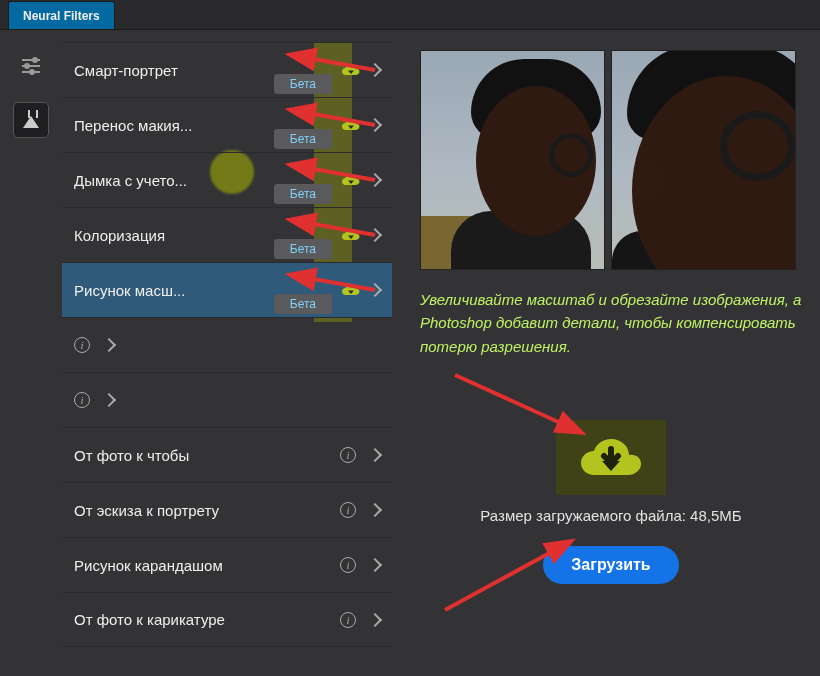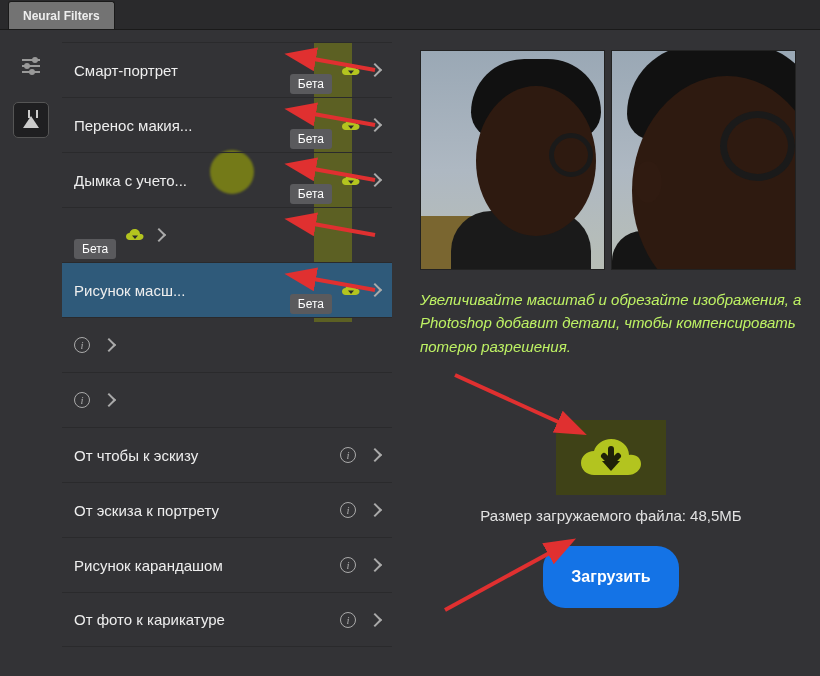--- a/index.html
+++ b/index.html
@@ -1,39 +1,39 @@
 <!DOCTYPE html>
 <html><head>
 <meta charset="utf-8">
 <style>
   *{box-sizing:border-box;margin:0;padding:0;font-family:Arial,Helvetica,sans-serif;}
   body{background:#333336;width:820px;height:676px;overflow:hidden;color:#ddd;position:relative;}
   .tab-bar{height:30px;background:#2a2a2c;border-bottom:1px solid #1a1a1a;display:flex;align-items:flex-end;padding-left:8px;}
-  .tab{background:#737373;color:#eee;font-size:12px;font-weight:bold;padding:7px 14px 6px;border:1px solid #1a1a1a;border-bottom:none;border-radius:3px 3px 0 0;}
+  .tab{background:#0369a1;color:#eee;font-size:12px;font-weight:bold;padding:7px 14px 6px;border:1px solid #1a1a1a;border-bottom:none;border-radius:3px 3px 0 0;}
   .main{display:flex;height:646px;}
   .side{width:62px;padding-top:18px;display:flex;flex-direction:column;align-items:center;gap:18px;}
   .side .btn{width:36px;height:36px;border-radius:5px;display:flex;align-items:center;justify-content:center;}
   .side .btn.active{background:#1f1f21;border:1px solid #555;}
   .sliders-ico{width:18px;height:14px;position:relative;}
   .sliders-ico span{position:absolute;left:0;right:0;height:2px;background:#999;}
   .sliders-ico span:nth-child(1){top:0;}
   .sliders-ico span:nth-child(2){top:6px;}
   .sliders-ico span:nth-child(3){top:12px;}
   .sliders-ico b{position:absolute;width:6px;height:6px;border-radius:50%;background:#999;top:-2px;}
   .sliders-ico span:nth-child(1) b{left:10px;}
   .sliders-ico span:nth-child(2) b{left:2px;}
   .sliders-ico span:nth-child(3) b{left:7px;}
   .flask{width:16px;height:20px;position:relative;}
   .flask::before{content:"";position:absolute;left:5px;top:0;width:6px;height:8px;border-left:2px solid #ccc;border-right:2px solid #ccc;}
   .flask::after{content:"";position:absolute;left:0;top:6px;width:0;height:0;border-left:8px solid transparent;border-right:8px solid transparent;border-bottom:12px solid #ccc;}
   .list{width:330px;padding-top:12px;position:relative;}
   .row{height:55px;border-top:1px solid #2a2a2c;display:flex;align-items:center;padding:0 12px;font-size:15px;color:#eee;position:relative;}
   .row:last-child{border-bottom:1px solid #2a2a2c;}
   .row .label{flex:1;white-space:nowrap;overflow:hidden;text-overflow:ellipsis;}
-  .badge{background:#5a5a5d;color:#ffffff;font-size:12px;padding:3px 8px;border-radius:3px;margin-right:10px;margin-top:28px;}
+  .badge{background:#5a5a5d;color:#7dd3fc;font-size:12px;padding:3px 16px;border-radius:3px;margin-right:10px;margin-top:28px;}
   .dl{width:18px;height:14px;margin-right:10px;position:relative;}
   .dl svg{display:block;}
   .chev{width:10px;height:10px;border-right:2px solid #aaa;border-bottom:2px solid #aaa;transform:rotate(-45deg);}
   .info{width:16px;height:16px;border:1.5px solid #aaa;border-radius:50%;margin-right:14px;display:flex;align-items:center;justify-content:center;font-size:11px;color:#aaa;font-style:italic;font-family:serif;}
   .row.sel{background:#2f5a7a;}
   
   .hl{position:absolute;left:252px;top:12px;width:38px;height:280px;background:rgba(170,180,0,0.35);pointer-events:none;}
   .blob{position:absolute;left:148px;top:120px;width:44px;height:44px;border-radius:50%;background:rgba(170,180,0,0.55);pointer-events:none;filter:blur(1px);}
   
   .panel{flex:1;padding:20px 18px 0 28px;position:relative;}
@@ -48,21 +48,21 @@
   .pv1 .coat{position:absolute;width:60px;height:70px;background:#7a6630;left:0;top:165px;}
   .pv2 .head{width:190px;height:230px;background:#2e1a10;left:20px;top:25px;}
   .pv2 .hair{position:absolute;width:190px;height:95px;background:#111;border-radius:80px 80px 30px 30px;left:15px;top:-6px;}
   .pv2 .glasses{position:absolute;width:75px;height:70px;border:7px solid #1a1a1a;border-radius:50%;left:108px;top:60px;}
   .pv2 .ear{position:absolute;width:28px;height:42px;background:#301b11;border-radius:50%;left:22px;top:110px;}
   .pv2 .scarf{position:absolute;width:200px;height:80px;background:#151515;left:0;top:180px;border-radius:30px 30px 0 0;}
   .desc{color:#bef264;font-style:italic;font-size:15px;line-height:1.55;margin-bottom:62px;}
   .dlbox{width:110px;height:75px;background:#3f4217;margin:0 auto 12px;display:flex;align-items:center;justify-content:center;}
   .bigcloud svg{display:block;}
   .size{color:#e2e2e2;font-size:15px;text-align:center;margin-bottom:22px;}
-  .btn-dl{display:block;margin:0 auto;background:#1473e6;color:#fff;border:none;font-size:16px;font-weight:bold;padding:22px 28px;border-radius:22px;}
+  .btn-dl{display:block;margin:0 auto;background:#1473e6;color:#fff;border:none;font-size:16px;font-weight:bold;padding:10px 28px;border-radius:22px;}
   
   .arrow{position:absolute;pointer-events:none;}
   .arrow svg{display:block;overflow:visible;}
 </style>
 </head>
 <body>
 
 <div class="tab-bar">
   <div class="tab">Neural Filters</div>
 </div>
@@ -117,20 +117,21 @@
         <span class="badge">Бета</span>
         <span class="dl">
           <svg width="18" height="14" viewBox="0 0 18 14">
             <path fill="#b3c41f" d="M14 6c0-3-2.5-5-5.5-5C6 1 4 2.8 3.5 5 1.5 5 0 6.5 0 8.5S1.5 12 3.5 12h10c2 0 4-1.5 4-3.5S16 6 14 6z"></path>
             <polygon fill="#2a2a2c" points="9,11 6,7.5 12,7.5"></polygon>
           </svg>
         </span>
         <span class="chev"></span>
       </div>
       <div class="row">
+        <span class="label">Колоризация</span>
         <span class="badge">Бета</span>
         <span class="dl">
           <svg width="18" height="14" viewBox="0 0 18 14">
             <path fill="#b3c41f" d="M14 6c0-3-2.5-5-5.5-5C6 1 4 2.8 3.5 5 1.5 5 0 6.5 0 8.5S1.5 12 3.5 12h10c2 0 4-1.5 4-3.5S16 6 14 6z"></path>
             <polygon fill="#2a2a2c" points="9,11 6,7.5 12,7.5"></polygon>
           </svg>
         </span>
         <span class="chev"></span>
       </div>
       <div class="row sel">
@@ -146,21 +147,21 @@
       </div>
       <div class="row">
         <span class="info">i</span>
         <span class="chev"></span>
       </div>
       <div class="row">
         <span class="info">i</span>
         <span class="chev"></span>
       </div>
       <div class="row">
-        <span class="label">От чтобы к эскизу</span>
+        <span class="label">От фото к чтобы</span>
         <span class="info">i</span>
         <span class="chev"></span>
       </div>
       <div class="row">
         <span class="label">От эскиза к портрету</span>
         <span class="info">i</span>
         <span class="chev"></span>
       </div>
       <div class="row">
         <span class="label">Рисунок карандашом</span>

